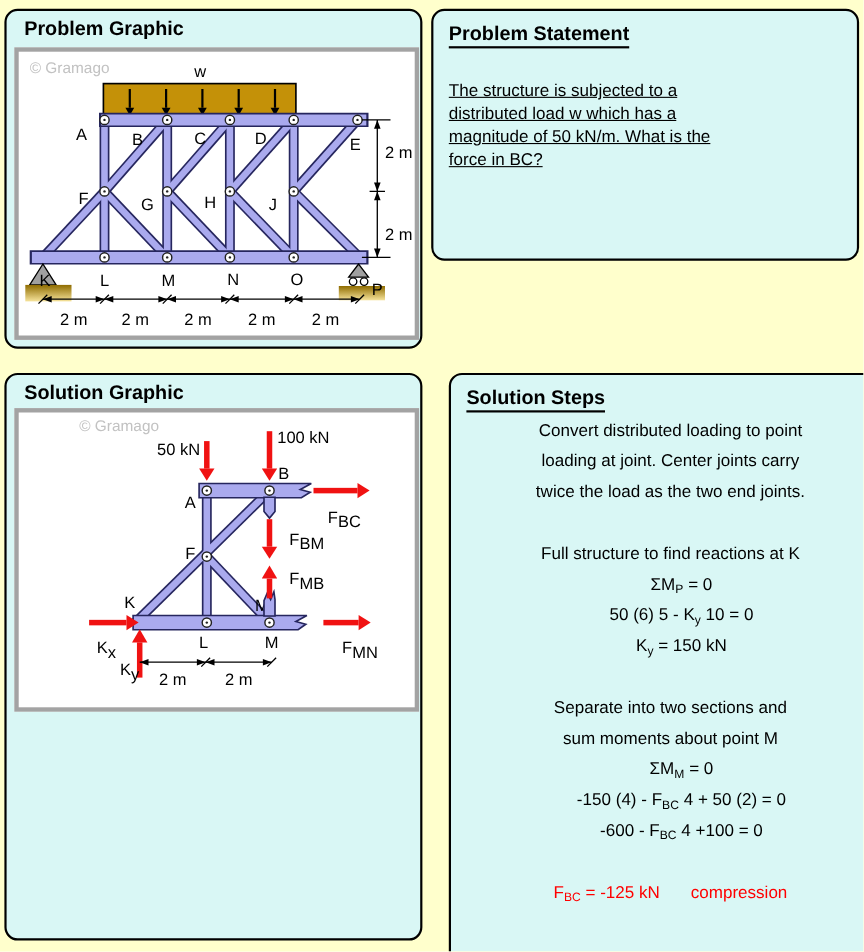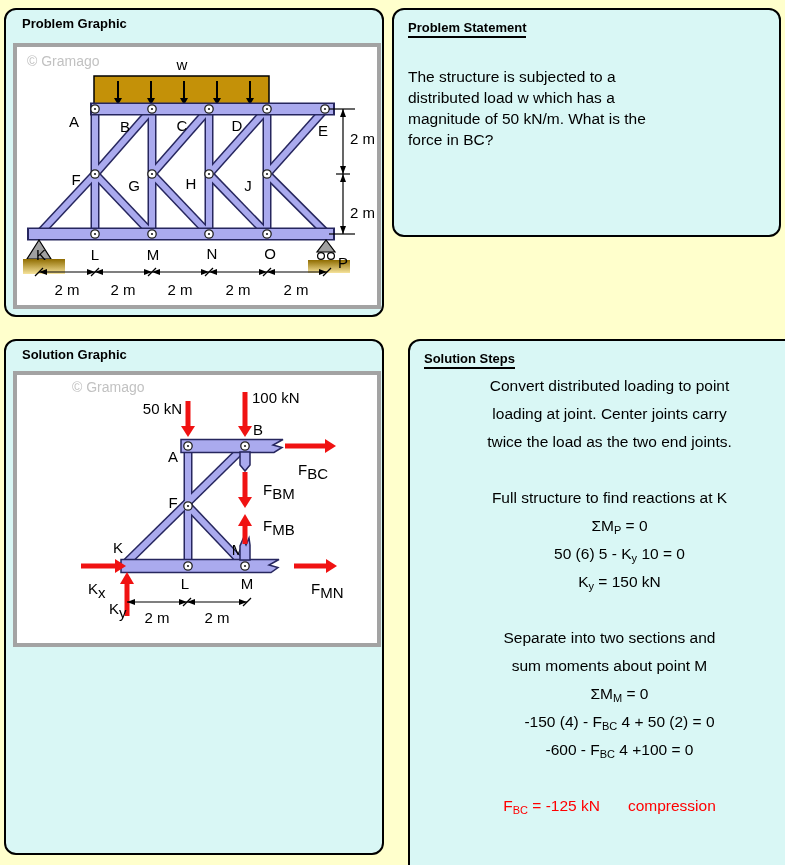--- a/index.html
+++ b/index.html
@@ -3,26 +3,26 @@
 <meta charset="utf-8">
 <style>
   html,body{margin:0;padding:0;}
   body{font-family:"Liberation Sans","DejaVu Sans",sans-serif;}
   .page{position:relative;width:785px;height:865px;background:#FFFFCC;overflow:hidden;}
   .panel{position:absolute;box-sizing:border-box;background:#D9F7F5;border:2px solid #000;border-radius:12px;}
   #pg{left:4px;top:8px;width:380px;height:309px;}
   #ps{left:392px;top:8px;width:389px;height:229px;}
   #sg{left:4px;top:339px;width:380px;height:516px;}
   #ss{left:408px;top:339px;width:389px;height:576px;}
-  .panel h2{margin:6px 0 0 16px;font-size:13px;font-weight:bold;color:#000;}
+  .panel h2{margin:6px 0 0 16px;font-size:18px;font-weight:bold;color:#000;}
   #ps h2,#ss h2{margin:10px 0 0 14px;display:inline-block;border-bottom:2px solid #000;padding-bottom:1px;}
   .gbox{position:absolute;background:#FFF;border:4px solid #a3a3a3;box-sizing:border-box;}
   #pg .gbox{left:7px;top:33px;width:368px;height:266px;}
   #sg .gbox{left:7px;top:30px;width:368px;height:276px;}
-  .ps-body{margin:28px 0 0 14px;font-size:15.5px;line-height:21px;color:#000;}
+  .ps-body{margin:28px 0 0 14px;font-size:15.5px;line-height:21px;color:#000;text-decoration:underline;}
   .steps-body{margin:3px 0 0 0;color:#000;text-align:center;}
   .sline{height:28px;line-height:28px;font-size:15.5px;padding-left:14px;white-space:pre;}
   .sline.eq{padding-left:34px;}
   .sline.red{color:#FF0000;}
   .sline.red .note{margin-left:28px;}
   sub{font-size:11px;line-height:0;vertical-align:-3px;}
   svg{display:block;}
   svg text{font-family:"Liberation Sans","DejaVu Sans",sans-serif;font-size:15px;fill:#000;}
   text.wm{font-size:14px;fill:#C2C2C2;}
   .mo{stroke:#26265E;stroke-width:9;fill:none;}

